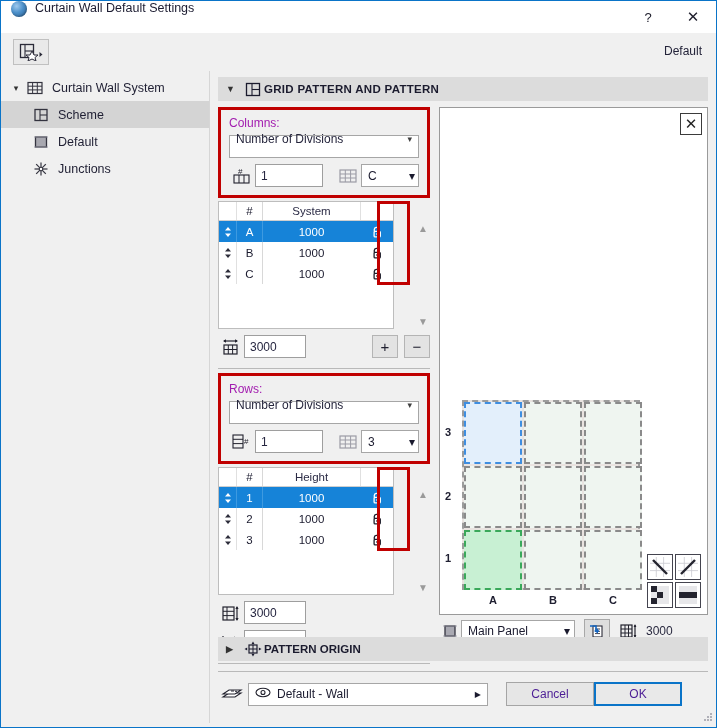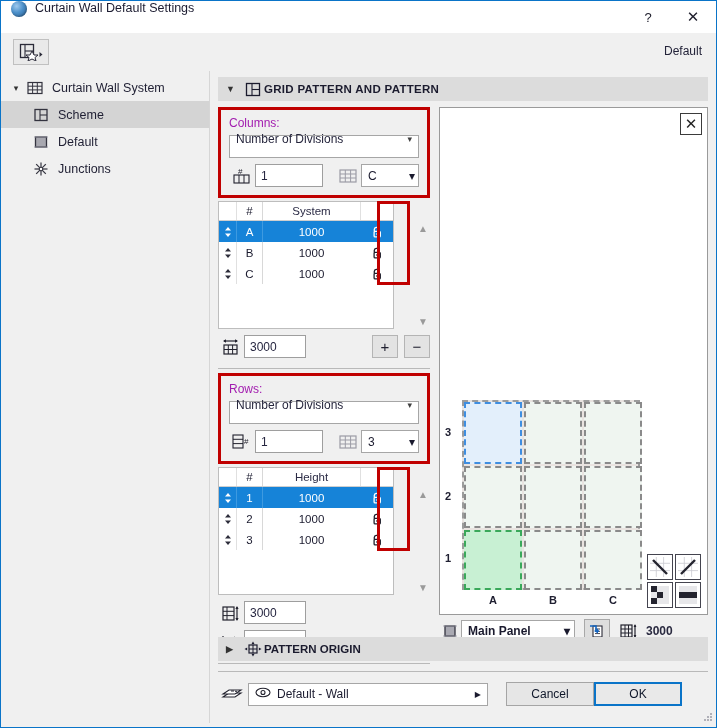--- a/index.html
+++ b/index.html
@@ -210,21 +210,21 @@
   }
   .cell.sel-blue { background: #e3effb; border-color: #3f8ee0; }
   .cell.sel-green { background: #c8f0d3; border-color: #3aa85a; }
   .rowlbl, .collbl {
     position: absolute; font-size: 11px; font-weight: bold; color: #202032;
   }
   .pv-tools { position: absolute; right: 6px; bottom: 6px; display: grid;
               grid-template-columns: 26px 26px; gap: 2px; }
   .pv-tool { width: 26px; height: 26px; border: 1px solid #44444f; background: #fff;
              display: flex; align-items: center; justify-content: center; }
-  .pv-bottom { display: flex; align-items: center; margin-top: 4px; font-weight: bold; }
+  .pv-bottom { display: flex; align-items: center; margin-top: 4px; }
   .pv-bottom .pico { width: 22px; display: flex; align-items: center; justify-content: center; }
   .panel-combo {
     width: 114px; height: 23px; background: #fff; border: 1px solid #a6a6a6;
     display: flex; align-items: center; padding: 0 4px 0 6px; font-size: 12px; margin-right: 9px;
   }
   .panel-combo .cval { flex: 1; }
   .tog-btn { width: 26px; height: 24px; background: #dedede; border: 1px solid #a8a8a8;
              display: flex; align-items: center; justify-content: center; margin-right: 8px; }
   .h-val { font-size: 12px; color: #2a2a40; margin-left: 6px; }
   
@@ -241,21 +241,21 @@
   .footer-row { display: flex; align-items: center; }
   .pen-ico { width: 30px; display: flex; align-items: center; justify-content: center; }
   .layer-combo {
     flex: 1; max-width: 240px; height: 23px; background: #fff; border: 1px solid #a6a6a6;
     display: flex; align-items: center; padding: 0 6px; font-size: 12px;
   }
   .layer-combo .lval { flex: 1; margin-left: 6px; }
   .btn {
     width: 88px; height: 24px; border: 1px solid #a5a5a5; background: #e6e6e6;
     display: flex; align-items: center; justify-content: center; font-size: 12px;
-    color: #0f172a;
+    color: #4c1d95;
   }
   .btn.cancel { margin-left: 18px; }
   .btn.ok { margin-left: 0; border: 2px solid #0a74c8; background: #e9e9e9; }
   .grip { position: absolute; right: 3px; bottom: 2px; width: 10px; height: 10px; }
 </style>
 </head>
 <body>
 
 <div class="window">
 

